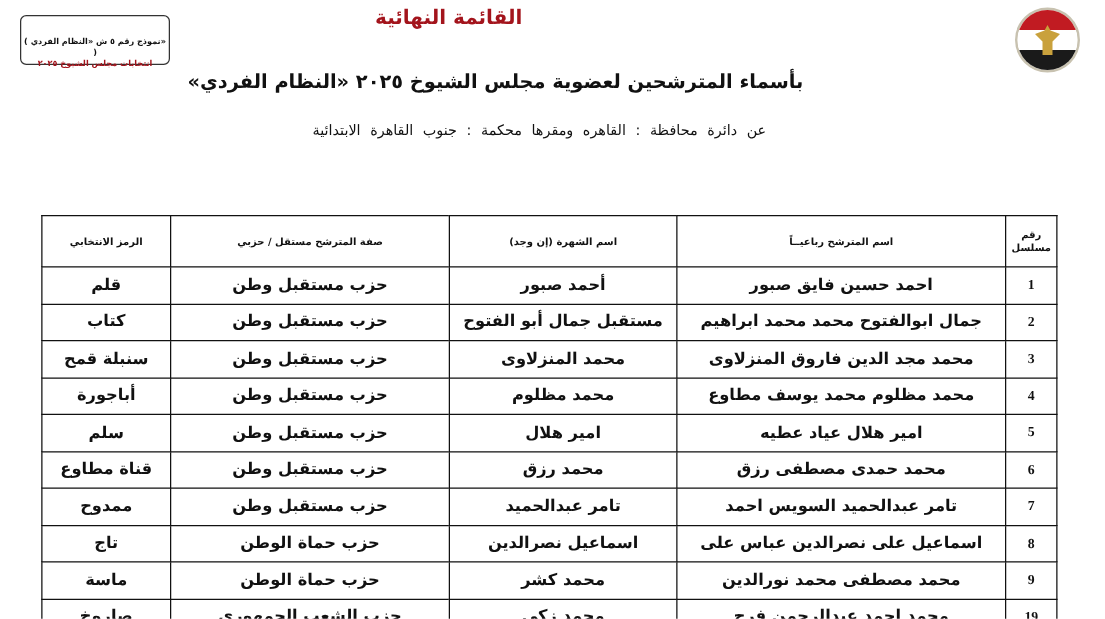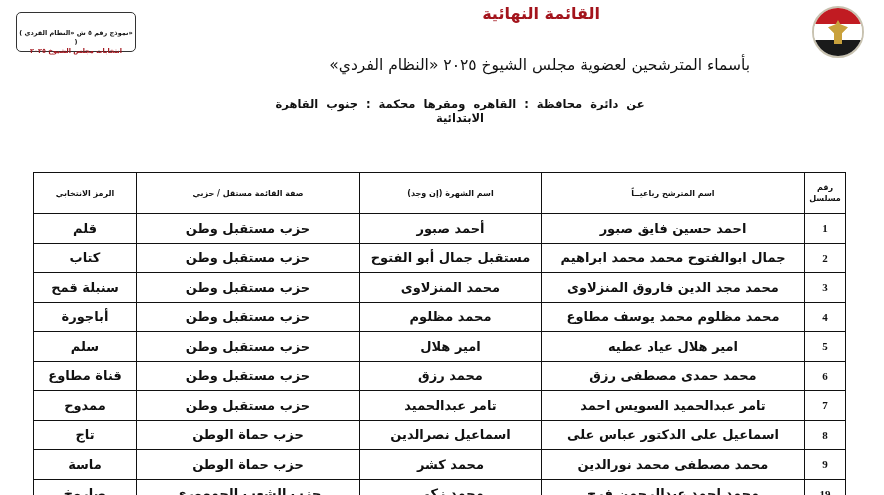--- a/index.html
+++ b/index.html
@@ -8,42 +8,42 @@
       font-family: "DejaVu Sans", "Liberation Sans", sans-serif; color: #111;
     }
     .form-box {
       position: absolute; left: 16px; top: 12px; width: 118px; height: 22px;
       border: 1px solid #333; border-radius: 5px; text-align: center;
       font-size: 6.5px; line-height: 9px; font-weight: bold; padding-top: 16px;
     }
     .form-box .l1 { color: #111; }
     .form-box .l2 { color: #a3141c; }
     .page-title {
-      position: absolute; left: 300px; width: 300px; top: 4px; text-align: right;
+      position: absolute; left: 300px; width: 300px; top: 4px; text-align: left;
       color: #a3141c; font-weight: bold; font-size: 16px;
     }
     .emblem {
       position: absolute; left: 812px; top: 6px; width: 48px; height: 48px; border-radius: 50%;
       border: 2px solid #c8c2b0; overflow: hidden; background: #fff;
     }
     .emblem .band { position: absolute; left: 0; right: 0; height: 33.3%; }
     .emblem .red { top: 0; background: #c11b22; }
     .emblem .wht { top: 33.3%; background: #fff; }
     .emblem .blk { top: 66.6%; background: #1a1a1a; }
     .emblem .eagle {
       position: absolute; left: 14px; top: 12px; width: 20px; height: 24px;
       background: #c9a13c; clip-path: polygon(50% 0, 62% 18%, 100% 30%, 70% 55%, 70% 100%, 30% 100%, 30% 55%, 0 30%, 38% 18%);
     }
     .subtitle {
-      position: absolute; left: 150px; width: 600px; top: 56px; text-align: right;
-      font-weight: normal; font-size: 15.5px; direction: rtl;
+      position: absolute; left: 150px; width: 600px; top: 56px; text-align: left;
+      font-weight: bold; font-size: 15.5px; direction: rtl;
     }
     .district {
-      position: absolute; left: 250px; width: 420px; top: 97px; text-align: center;
-      font-weight: bold; font-size: 11.5px; direction: rtl; word-spacing: 4px;
+      position: absolute; left: 250px; width: 420px; top: 97px; text-align: left;
+      font-weight: normal; font-size: 11.5px; direction: rtl; word-spacing: 4px;
     }
     table.candidates {
       position: absolute; left: 33px; top: 132px; width: 812px;
       border-collapse: collapse; direction: rtl; table-layout: fixed; margin-top: 40px;
     }
     table.candidates th, table.candidates td {
       border: 1.5px solid #111; text-align: center; vertical-align: middle; padding: 0;
     }
     table.candidates th { height: 40px; font-size: 8px; font-weight: bold; line-height: 11px; }
     table.candidates td { height: 28.5px; font-size: 13px; font-weight: bold; }
@@ -81,21 +81,21 @@
       <col class="col-name">
       <col class="col-fame">
       <col class="col-type">
       <col class="col-sym">
   </colgroup>
   <thead>
     <tr>
       <th>رقم مسلسل</th>
       <th>اسم المترشح رباعيــاً</th>
       <th>اسم الشهرة (إن وجد)</th>
-      <th>صفة القائمة مستقل / حزبي</th>
+      <th>صفة المترشح مستقل / حزبي</th>
       <th>الرمز الانتخابي</th>
     </tr>
   </thead>
   <tbody>
     <tr>
       <td class="num">1</td>
       <td>احمد حسين فايق صبور</td>
       <td>أحمد صبور</td>
       <td>حزب مستقبل وطن</td>
       <td>قلم</td>
@@ -137,21 +137,21 @@
     </tr>
     <tr>
       <td class="num">7</td>
       <td>تامر عبدالحميد السويس احمد</td>
       <td>تامر عبدالحميد</td>
       <td>حزب مستقبل وطن</td>
       <td>ممدوح</td>
     </tr>
     <tr>
       <td class="num">8</td>
-      <td>اسماعيل على الدكتور عباس على</td>
+      <td>اسماعيل على نصرالدين عباس على</td>
       <td>اسماعيل نصرالدين</td>
       <td>حزب حماة الوطن</td>
       <td>تاج</td>
     </tr>
     <tr>
       <td class="num">9</td>
       <td>محمد مصطفى محمد نورالدين</td>
       <td>محمد كشر</td>
       <td>حزب حماة الوطن</td>
       <td>ماسة</td>

